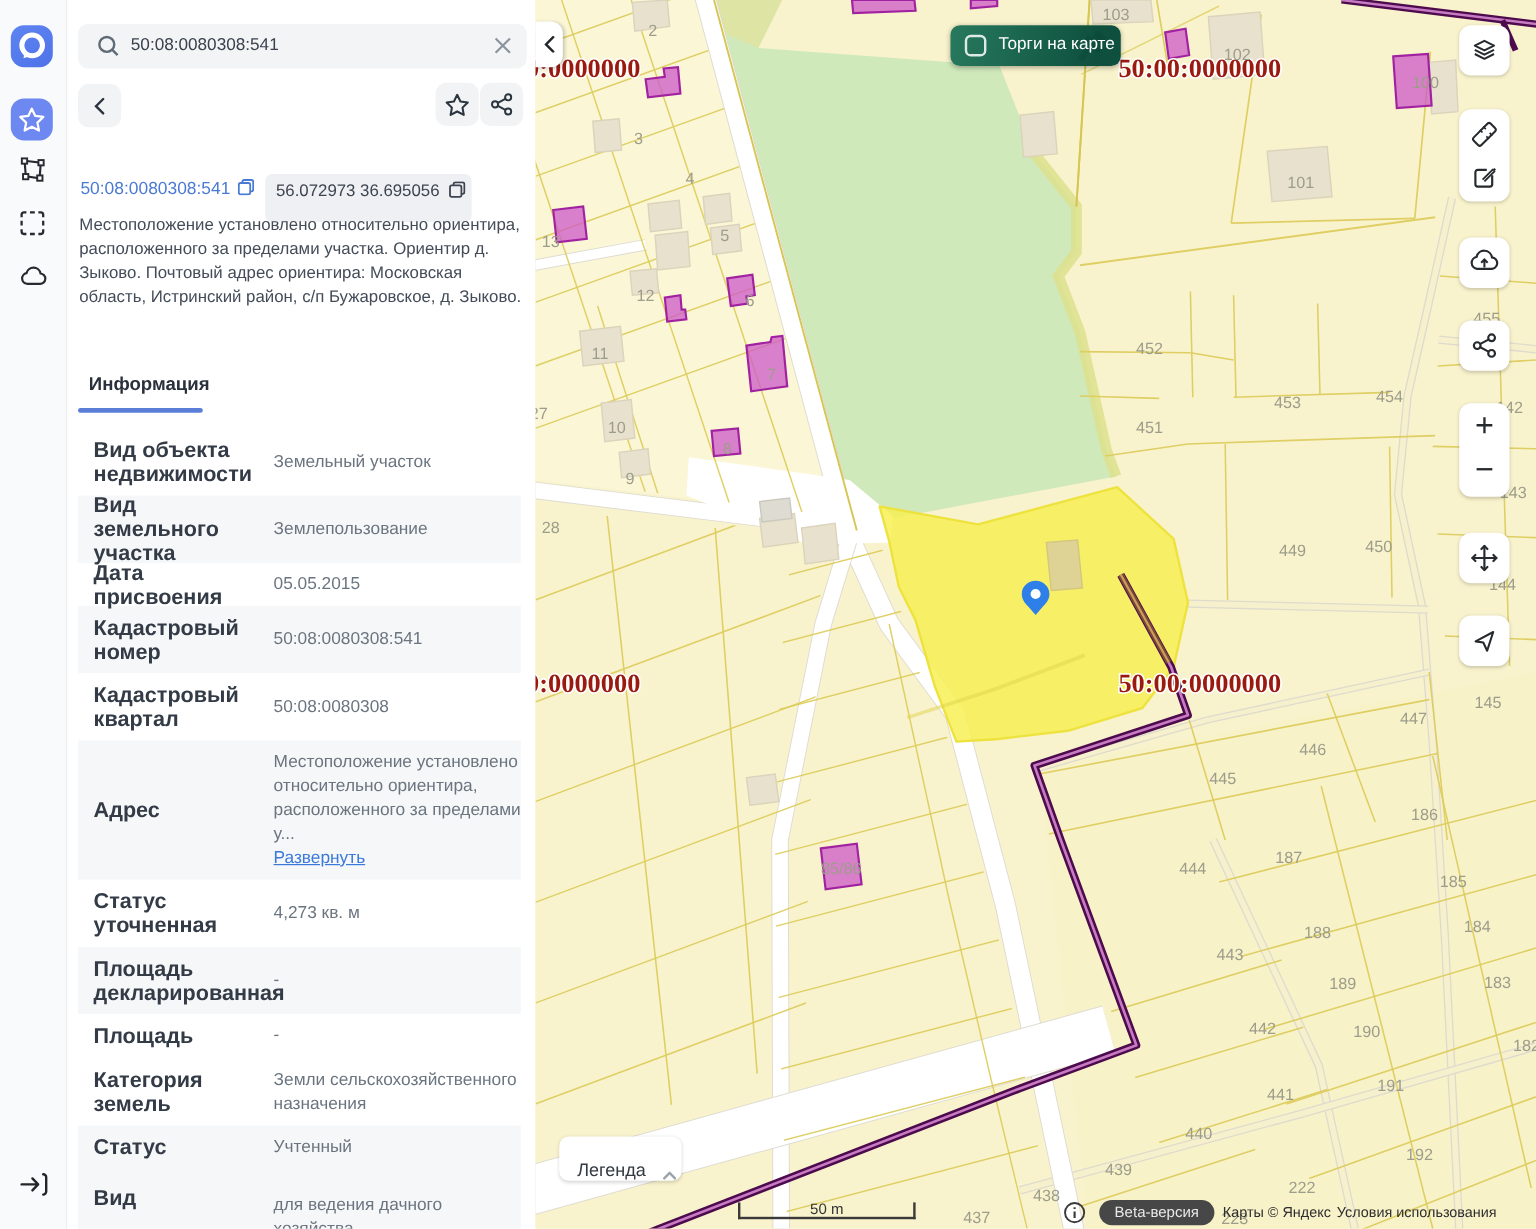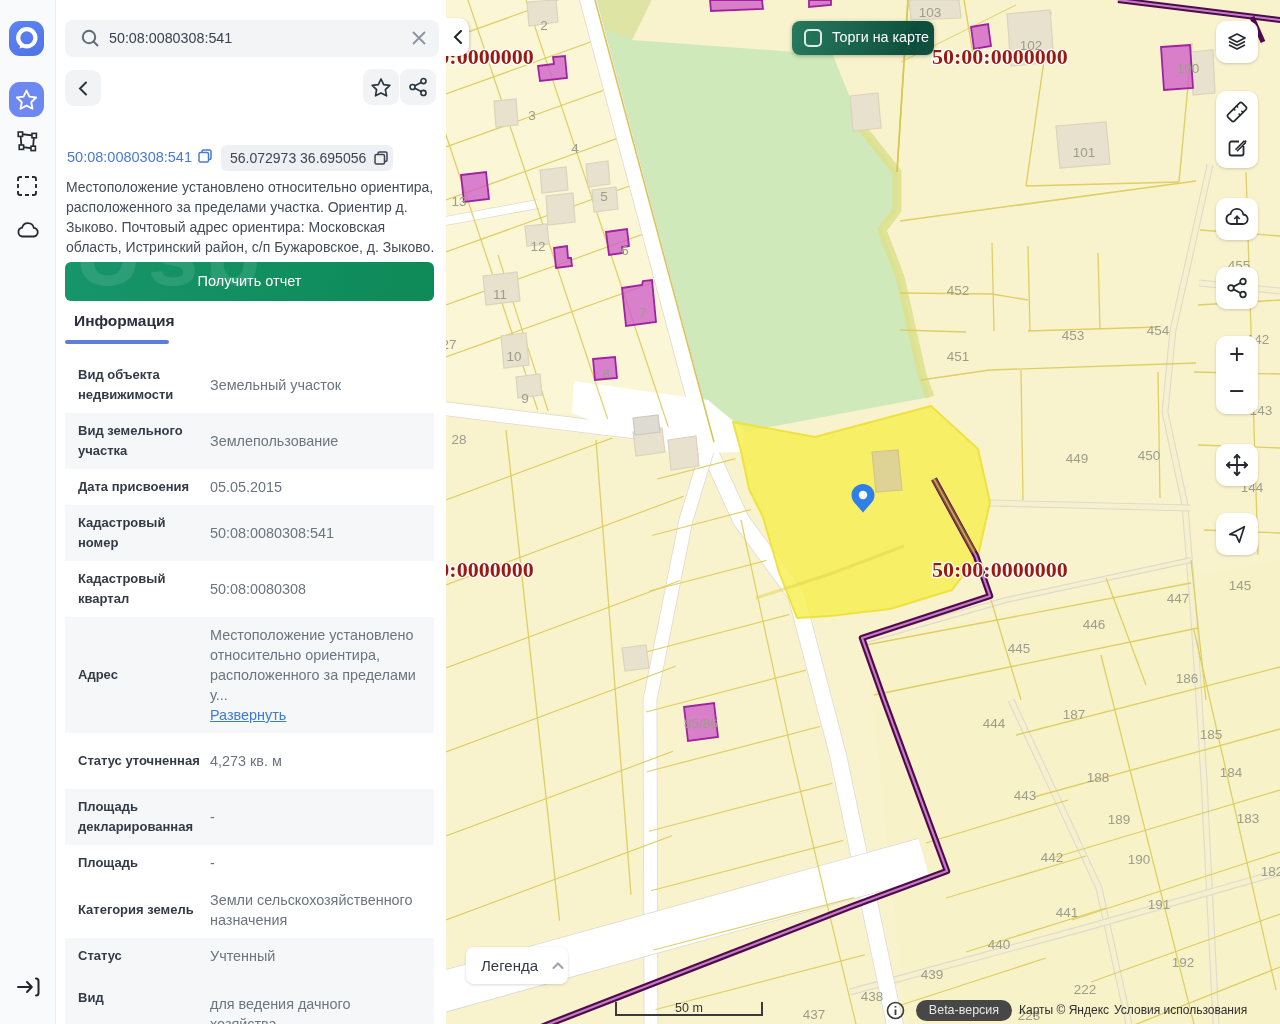--- a/index.html
+++ b/index.html
@@ -9,39 +9,39 @@
 .sidebar{position:absolute;left:0;top:0;width:56px;height:1024px;background:#f9fafb;border-right:1px solid #eceef1;z-index:30}
 .panel{position:absolute;left:56px;top:0;width:390px;height:1024px;background:#fff;z-index:20;overflow:hidden}
 .sb-logo{position:absolute;left:9px;top:21px;width:35px;height:35px;border-radius:11px;background:linear-gradient(150deg,#5e84f2,#4f73e8)}
 .sb-star{position:absolute;left:9px;top:82px;width:35px;height:35px;border-radius:11px;background:#6d88f0;display:flex;align-items:center;justify-content:center}
 .sb-ic{position:absolute;left:16px;width:24px;height:24px;color:#262b31}
 .search{position:absolute;left:9px;top:20px;width:374px;height:37px;background:#f3f4f6;border-radius:8px}
 .search .txt{position:absolute;left:44px;top:10px;font-size:14.3px;color:#3a424e}
 .sqbtn{position:absolute;width:36px;height:36px;background:#f2f3f5;border-radius:9px;display:flex;align-items:center;justify-content:center;color:#2b3540}
 .title{position:absolute;left:10px;top:119px;font-size:16px;font-weight:bold;color:#222a35;letter-spacing:-0.2px}
 .chip-link{position:absolute;left:11px;top:148px;font-size:14.5px;color:#4a7ad4}
-.chip{position:absolute;left:165px;top:145px;height:26px;background:#eef0f3;border-radius:6px;font-size:14px;color:#3d4450;padding:4px 9px}
+.chip{position:absolute;left:165px;top:145px;height:40px;background:#eef0f3;border-radius:6px;font-size:14px;color:#3d4450;padding:4px 9px}
 .desc{position:absolute;left:10px;top:177px;font-size:14px;line-height:20px;color:#434c58;white-space:nowrap}
 .gbtn{position:absolute;left:9px;top:262px;width:369px;height:39px;background:linear-gradient(100deg,#17956b,#0e8a58);border-radius:6px;color:#fff;font-size:14.5px;text-align:center;line-height:39px;overflow:hidden}
 .gbtn .wm{position:absolute;left:10px;top:-28px;font-size:92px;font-weight:bold;color:rgba(255,255,255,0.10);letter-spacing:6px}
 .tab{position:absolute;left:18px;top:312px;font-size:15.5px;font-weight:bold;color:#2a313c}
 .tabline{position:absolute;left:9px;top:340px;width:104px;height:4px;background:#5b7fd8;border-radius:2px}
 .tbl{position:absolute;left:9px;top:356px;width:369px}
 .row{display:flex;align-items:center;padding:0 0 0 13px}
 .row.g{background:#f6f7f9}
-.row .lbl{width:122px;margin-right:10px;font-weight:bold;font-size:13px;color:#333b47;line-height:20px;flex-shrink:0}
+.row .lbl{width:122px;margin-right:28px;font-weight:bold;font-size:18px;color:#333b47;line-height:20px;flex-shrink:0}
 .row .val{font-size:14.4px;color:#6b7580;line-height:20px}
 .rlink{color:#3b7adb;text-decoration:underline}
 
 .collapse{position:absolute;left:0;top:18px;width:23px;height:38px;background:#fff;border-radius:0 10px 10px 0;box-shadow:1px 1px 3px rgba(0,0,0,.18);display:flex;align-items:center;justify-content:center;color:#22262a;z-index:5}
 .torgi{position:absolute;left:346px;top:21px;width:142px;height:34px;border-radius:8px;background:linear-gradient(100deg,#27795e 0%,#0e503d 85%);box-shadow:0 1px 4px rgba(0,0,0,.3);z-index:5;overflow:hidden}
 .torgi .cb{position:absolute;left:12px;top:8px;width:18px;height:18px;border:2px solid rgba(255,255,255,.85);border-radius:5px}
 .torgi .tx{position:absolute;left:40px;top:0;line-height:33px;font-size:14.3px;color:#fff}
 .mbtn{position:absolute;left:770px;width:42px;background:#fff;border-radius:10px;box-shadow:0 1px 3px rgba(0,0,0,.18);display:flex;flex-direction:column;align-items:center;justify-content:center;color:#26292d;z-index:5}
-.legend{position:absolute;left:20px;top:947px;width:102px;height:37px;background:#fff;border-radius:8px;box-shadow:0 1px 3px rgba(0,0,0,.15);font-size:15px;color:#323a43;display:flex;align-items:center;padding-left:15px;z-index:5}
+.legend{position:absolute;left:20px;top:947px;width:102px;height:37px;background:#fff;border-radius:8px;box-shadow:0 1px 3px rgba(0,0,0,.15);font-size:15px;color:#323a43;display:flex;align-items:flex-end;padding-left:15px;z-index:5}
 .scale{position:absolute;left:169px;top:1002px;width:148px;height:14px;border-left:2px solid #3a3a3a;border-right:2px solid #3a3a3a;border-bottom:2px solid #3a3a3a;text-align:center;font-size:12.5px;color:#333;line-height:13px;z-index:5}
 .attr{position:absolute;top:1001px;font-size:12.5px;color:#2e2e2e;z-index:5;white-space:nowrap}
 .beta{position:absolute;left:470px;top:1000px;width:96px;height:21px;background:#474747;border-radius:11px;color:#e8e8e8;font-size:12.5px;text-align:center;line-height:21px;z-index:5}
 </style>
 </head>
 <body>
 <div class="map">
 <svg id="mapsvg" width="834" height="1024" viewBox="0 0 834 1024">
 <rect x="0" y="0" width="834" height="1024" fill="#f9f3cd"></rect>
 <polygon points="0,0 140,0 250,430 0,400" fill="#fbf6d8" opacity="0.8"></polygon>
@@ -385,21 +385,20 @@
         <rect x="1" y="3.5" width="9.5" height="9.5" rx="1.5"></rect>
         <path d="M4 3.5 V2.5 a1.5 1.5 0 0 1 1.5 -1.5 H11.5 a1.5 1.5 0 0 1 1.5 1.5 V9 a1.5 1.5 0 0 1 -1.5 1.5 H10.8"></path>
       </svg>
   </div>
   <div class="desc">
       <div>Местоположение установлено относительно ориентира,</div>
       <div>расположенного за пределами участка. Ориентир д.</div>
       <div>Зыково. Почтовый адрес ориентира: Московская</div>
       <div>область, Истринский район, с/п Бужаровское, д. Зыково.</div>
     </div>
-  <div class="gbtn"><div class="wm">Usb</div>Получить отчет</div>
   <div class="tab">Информация</div>
   <div class="tabline"></div>
   <div class="tbl">
     <div class="row" style="height:57px">
         <div class="lbl">Вид объекта недвижимости</div>
         <div class="val">Земельный участок</div>
       </div>
     <div class="row g" style="height:56px">
         <div class="lbl">Вид земельного участка</div>
         <div class="val">Землепользование</div>

